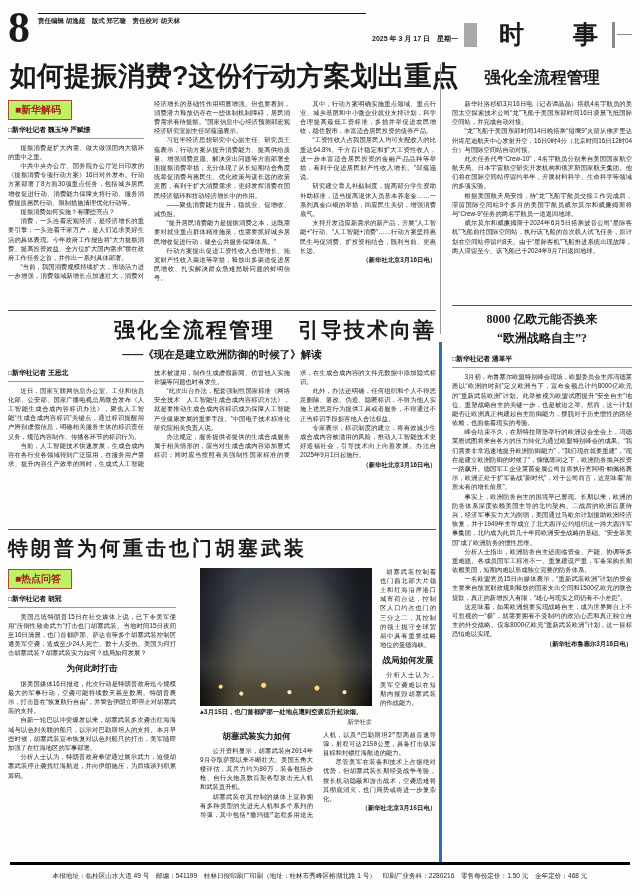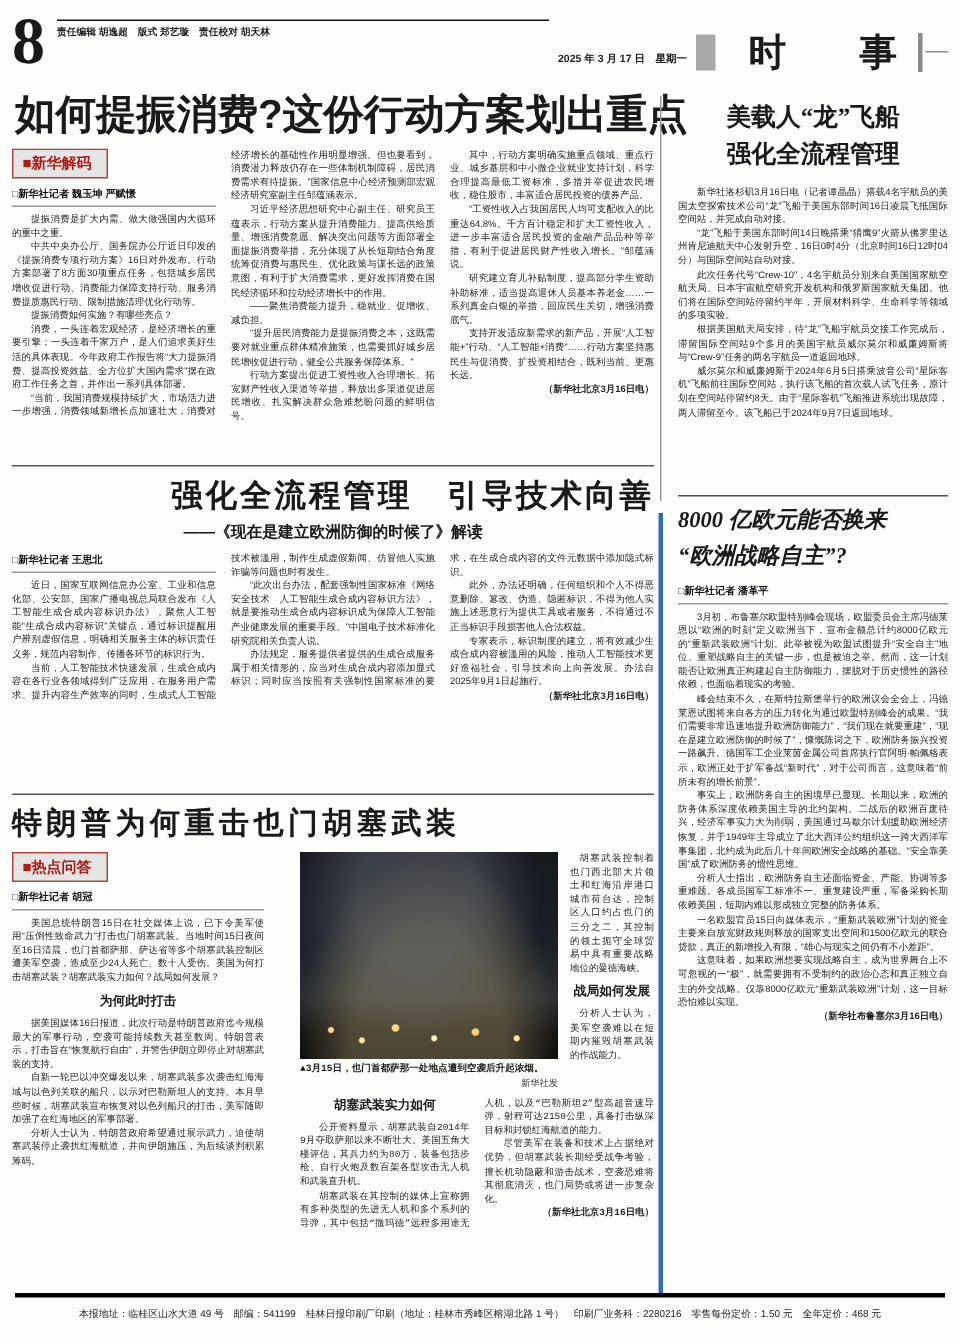--- a/index.html
+++ b/index.html
@@ -26,21 +26,21 @@
   
   .main { position:relative; display:flex; gap:8px; margin-top:4px; height:806px; }
   .left-col { width:428px; }
   .right-col { width:188px; padding-left:8px; }
   .v-div-thin { position:absolute; left:432px; top:4px; height:270px; width:1px; background:#9a9a9a; }
   .v-div-blue { position:absolute; left:431px; top:282px; height:522px; width:3px; background:#2f6db5; }
   
   .para { font-size:6.3px; line-height:1.46; text-align:justify; text-indent:2em; color:#222; }
   .dateline { font-weight:bold; text-align:right; text-indent:0; }
   .tag-box { display:inline-block; font-size:10px; font-weight:900; color:#a92019;
-             border:1px solid #b5443a; background:#e5e5e5; padding:2px 10px 2px 6px; margin-bottom:5px; }
+             border:1px solid #b5443a; background:#bef264; padding:2px 10px 2px 6px; margin-bottom:5px; }
   .byline { font-size:6.8px; font-weight:bold; color:#111; border-bottom:1px solid #999;
             padding-bottom:3px; margin-bottom:4px; }
   .subhead { font-size:8.5px; font-weight:900; text-align:center; margin:5px 0 4px 0; }
   .h-rule { border-top:1px solid #555; margin:5px 0; }
   
   .a1-headline { font-size:27px; font-weight:900; letter-spacing:0px; line-height:1.1;
                  font-family:"Liberation Sans",sans-serif; margin:2px 0 7px 2px; white-space:nowrap; }
   .a1-body { column-count:3; column-gap:10px; height:206px; overflow:hidden; }
   
   .a2 { margin-top:3px; }
@@ -71,22 +71,22 @@
   .caption { font-size:6.4px; font-weight:bold; line-height:1.4; margin-top:3px; }
   .credit { font-size:6.2px; text-align:right; color:#333; }
   .a3-sliver { flex:1; }
   .a3-sliver .para { text-indent:1em; }
   .a3-bottom { column-count:2; column-gap:10px; margin-top:4px; flex:1; overflow:hidden; }
   
   .a4-headline { font-family:"Liberation Serif",serif; font-weight:900; font-size:16.5px;
                  text-align:center; line-height:1.5; margin:6px 0 8px 0; }
   .a4-body { height:200px; overflow:hidden; }
   .right-rule { border-top:1px solid #555; margin:6px 0 4px 0; }
-  .a5-headline { font-family:"Liberation Serif",serif; font-weight:900; font-size:15px;
-                 line-height:1.6; margin:4px 0 6px 0;font-style:italic; }
+  .a5-headline { font-family:"Liberation Serif",serif; font-weight:900; font-size:12px;
+                 text-align:center; line-height:1.6; margin:4px 0 6px 0; }
   .a5-body { height:438px; overflow:hidden; }
   
   .footer { position:absolute; left:0; right:0; bottom:0; height:34px; padding:0 10px; }
   .footer-rule { border-top:3px solid #000; }
   .footer-text { font-size:6.6px; text-align:center; color:#222; margin-top:7px; }
 </style>
 </head>
 <body>
 
 <div class="page">
@@ -205,21 +205,20 @@
             </div>
           </div>
         </div>
       </div>
     </div>
 
     <div class="right-col">
 
       <div>
         <div class="a4-headline">
-          <div>美载人“龙”飞船</div>
           <div>强化全流程管理</div>
         </div>
         <div class="a4-body">
           <div>
               <p class="para">新华社洛杉矶3月16日电（记者谭晶晶）搭载4名宇航员的美国太空探索技术公司“龙”飞船于美国东部时间16日凌晨飞抵国际空间站，并完成自动对接。</p>
               <p class="para">“龙”飞船于美国东部时间14日晚搭乘“猎鹰9”火箭从佛罗里达州肯尼迪航天中心发射升空，16日0时4分（北京时间16日12时04分）与国际空间站自动对接。</p>
               <p class="para">此次任务代号“Crew-10”，4名宇航员分别来自美国国家航空航天局、日本宇宙航空研究开发机构和俄罗斯国家航天集团。他们将在国际空间站停留约半年，开展材料科学、生命科学等领域的多项实验。</p>
               <p class="para">根据美国航天局安排，待“龙”飞船宇航员交接工作完成后，滞留国际空间站9个多月的美国宇航员威尔莫尔和威廉姆斯将与“Crew-9”任务的两名宇航员一道返回地球。</p>
               <p class="para">威尔莫尔和威廉姆斯于2024年6月5日搭乘波音公司“星际客机”飞船前往国际空间站，执行该飞船的首次载人试飞任务，原计划在空间站停留约8天。由于“星际客机”飞船推进系统出现故障，两人滞留至今。该飞船已于2024年9月7日返回地球。</p>
             </div>

